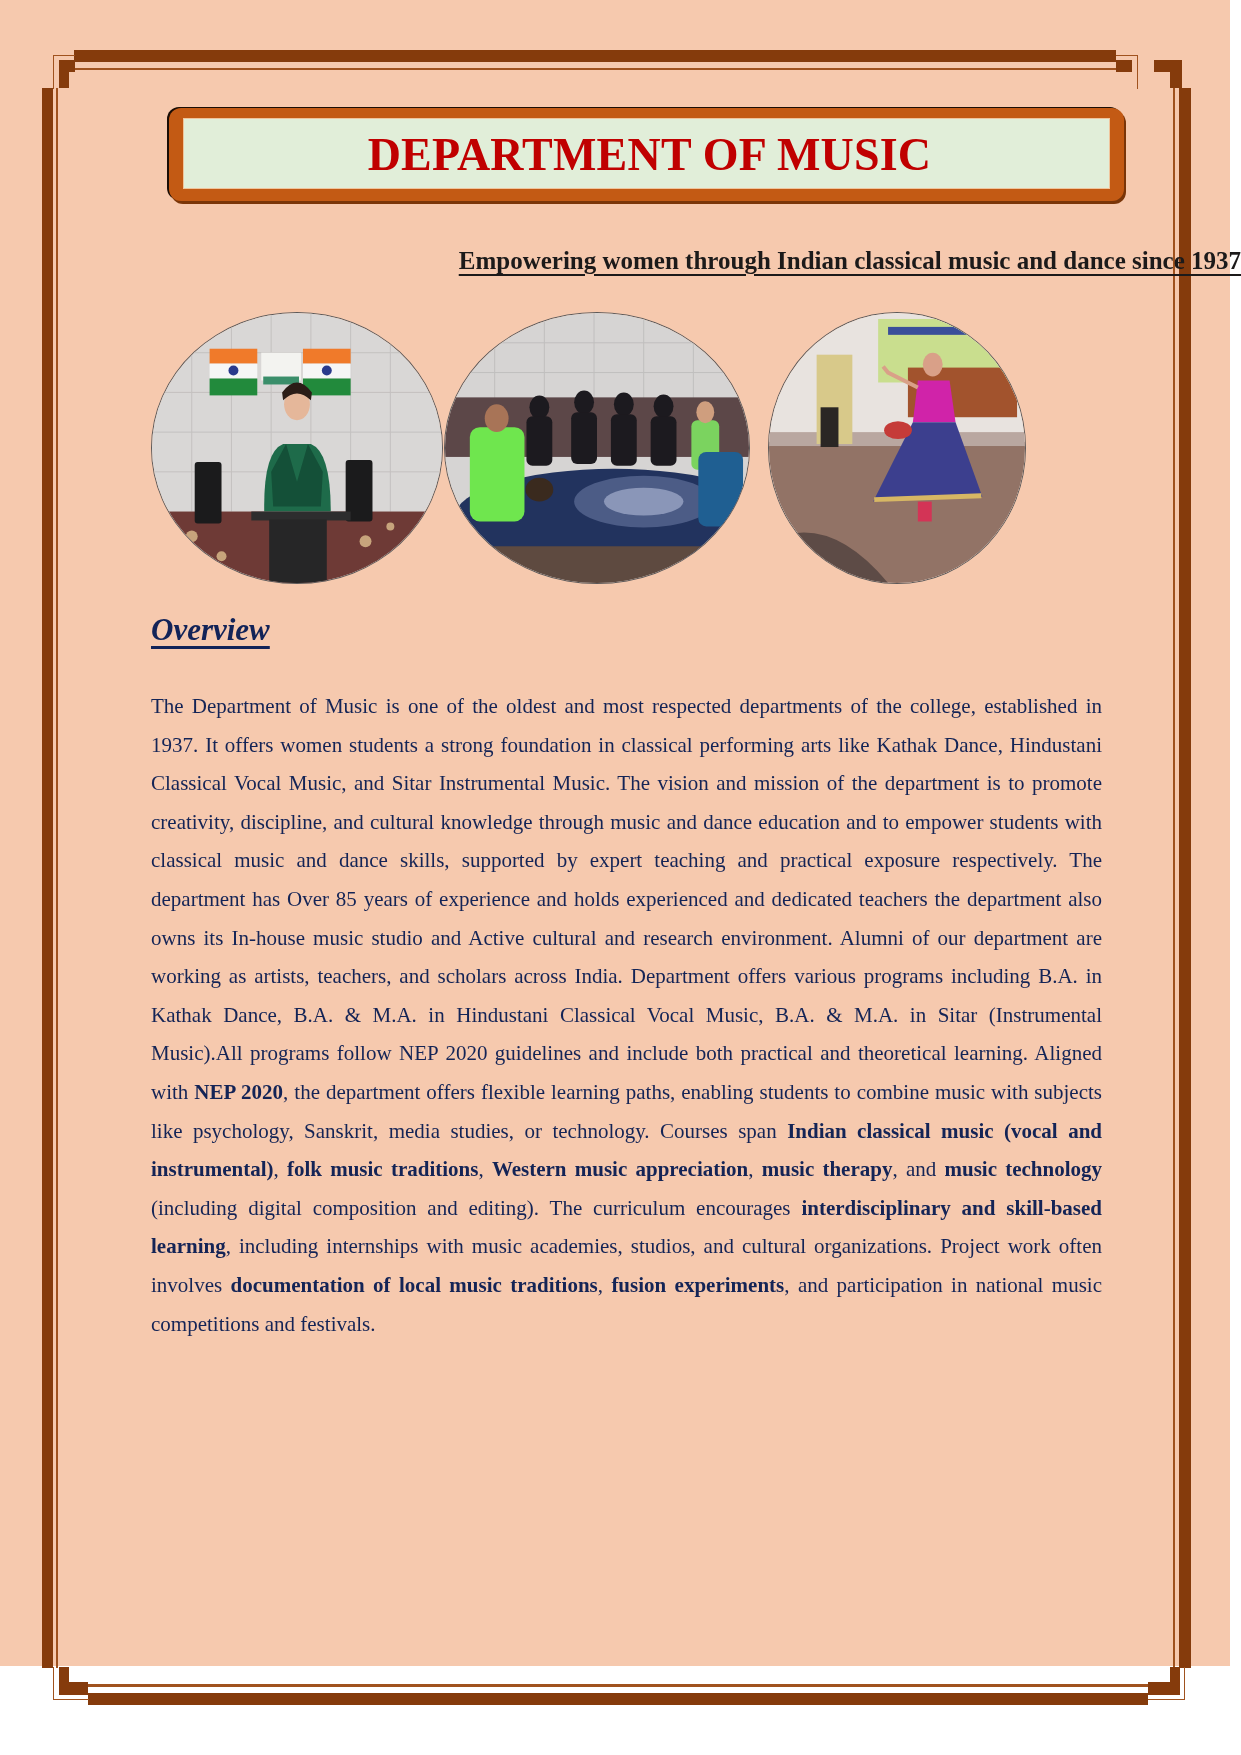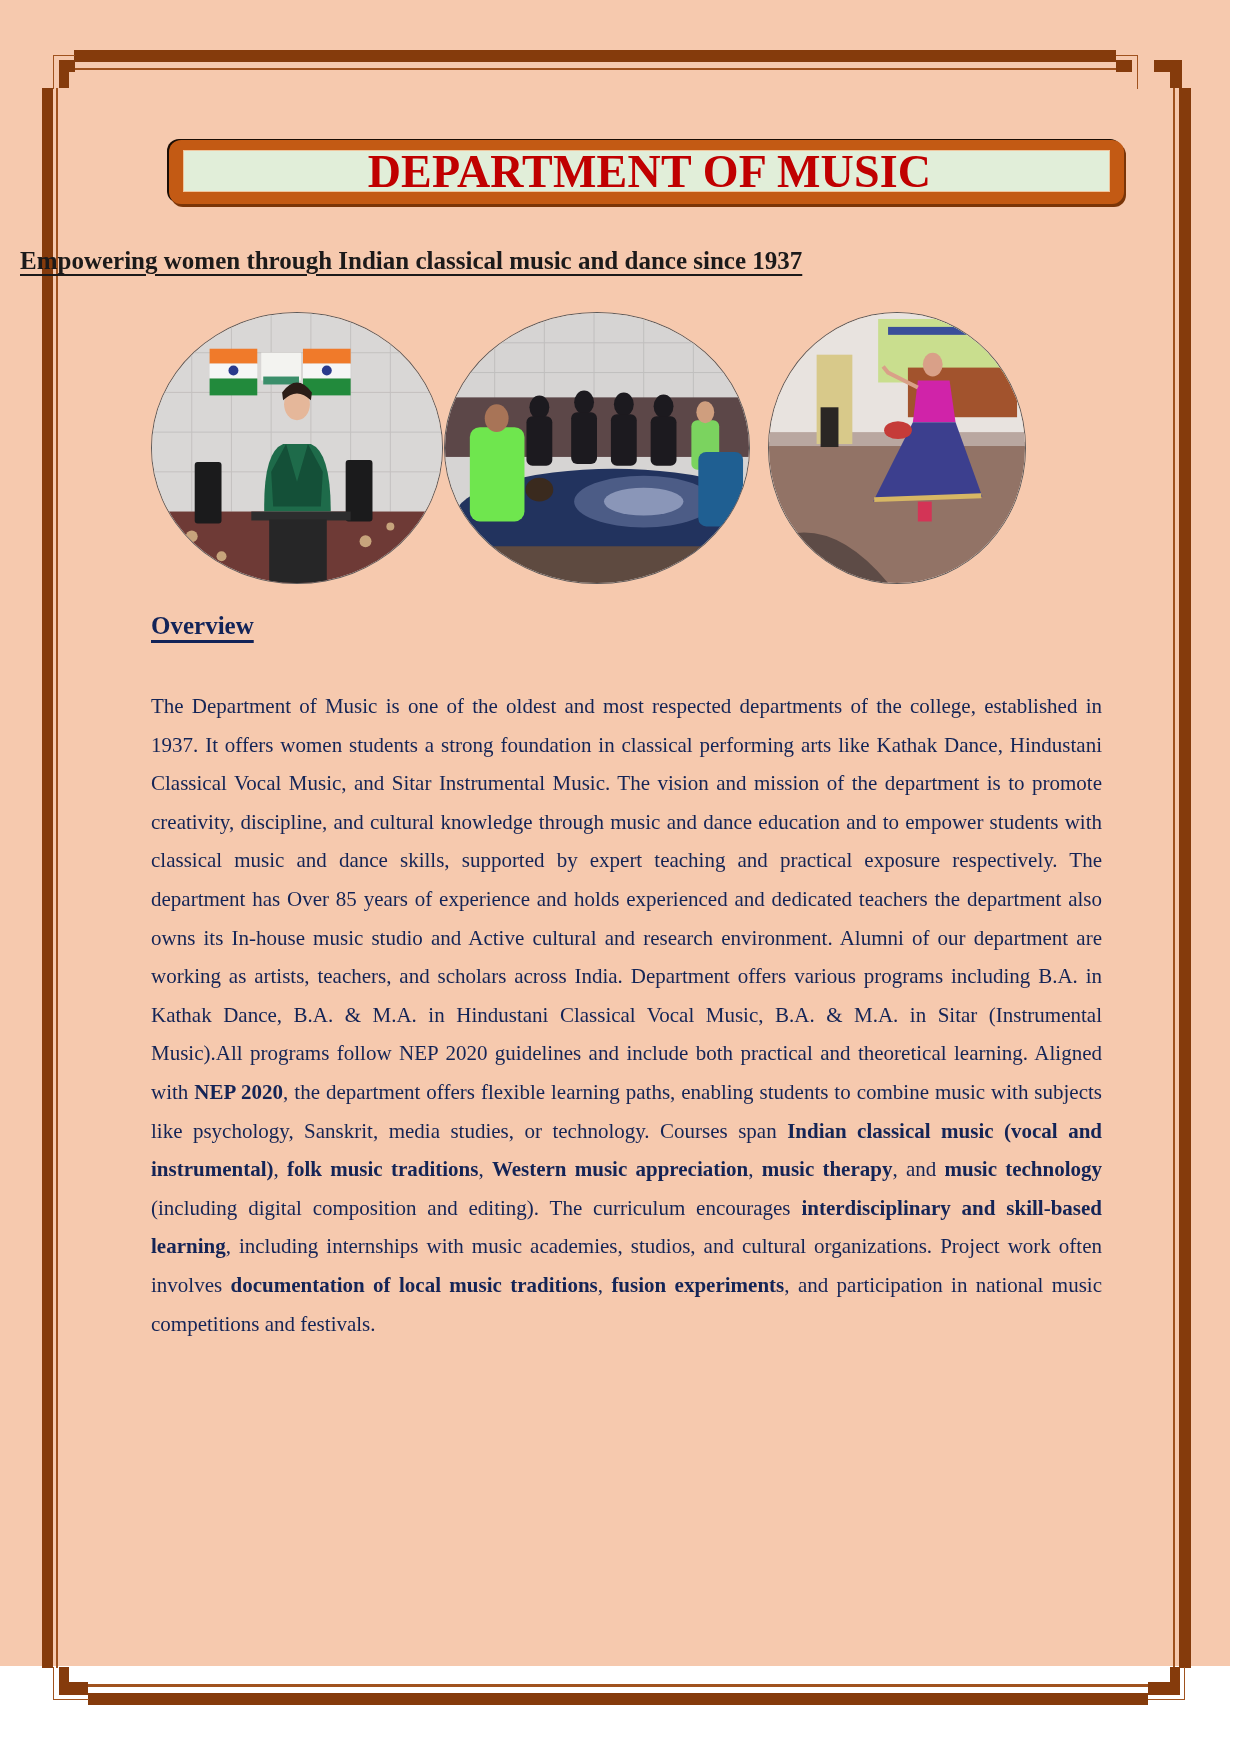--- a/index.html
+++ b/index.html
@@ -22,22 +22,22 @@
       background: #f6c9ae;
     }
     
     .bar { position: absolute; background: #853b0c; }
     .thin { position: absolute; background: #a0521e; }
     .outline { position: absolute; border: 1.5px solid #a0521e; box-sizing: border-box; }
 
     
     .title-banner {
       position: absolute;
-      left: 169px; top: 140px;
-      width: 955px; height: 64px;
+      left: 169px; top: 108px;
+      width: 955px; height: 93px;
       box-sizing: border-box;
       background: #c35a14;
       border-radius: 12px;
       box-shadow: 2px 3px 0 #7a3508, -2px -1px 0 #1a0d05;
     }
     .title-inner {
       position: absolute;
       left: 14px; top: 10px; right: 14px; bottom: 12px;
       background: #e1eed9;
       border: 1px solid #f0c49c;
@@ -53,21 +53,21 @@
       letter-spacing: 0.2px;
       line-height: 1;
       margin-top: 2px;
       margin-left: 6px;
     }
 
     .tagline {
       position: absolute;
       left: 0; right: 0;
       top: 247px;
-      text-align: left;
+      text-align: right;
       padding-left: 20px;
     }
     .tagline span {
       font-family: "Liberation Serif", serif;
       font-weight: bold;
       font-size: 25px;
       color: #1c1a1a;
       text-decoration: underline;
       text-underline-offset: 5px;
       text-decoration-thickness: 2px;
@@ -82,21 +82,22 @@
       box-sizing: border-box;
     }
     .photo svg { width: 100%; height: 100%; display: block; }
 
     
     .section-heading {
       position: absolute;
       left: 151px; top: 612px;
       font-family: "Liberation Serif", serif;
       font-weight: bold;
-      font-size: 25px;
+      font-style: italic;
+      font-size: 31px;
       color: #122358;
       text-decoration: underline;
       text-underline-offset: 6px;
       text-decoration-thickness: 2.5px;
     }
     .body-text {
       position: absolute;
       left: 151px; top: 687px;
       width: 951px;
       font-family: "Liberation Serif", serif;

